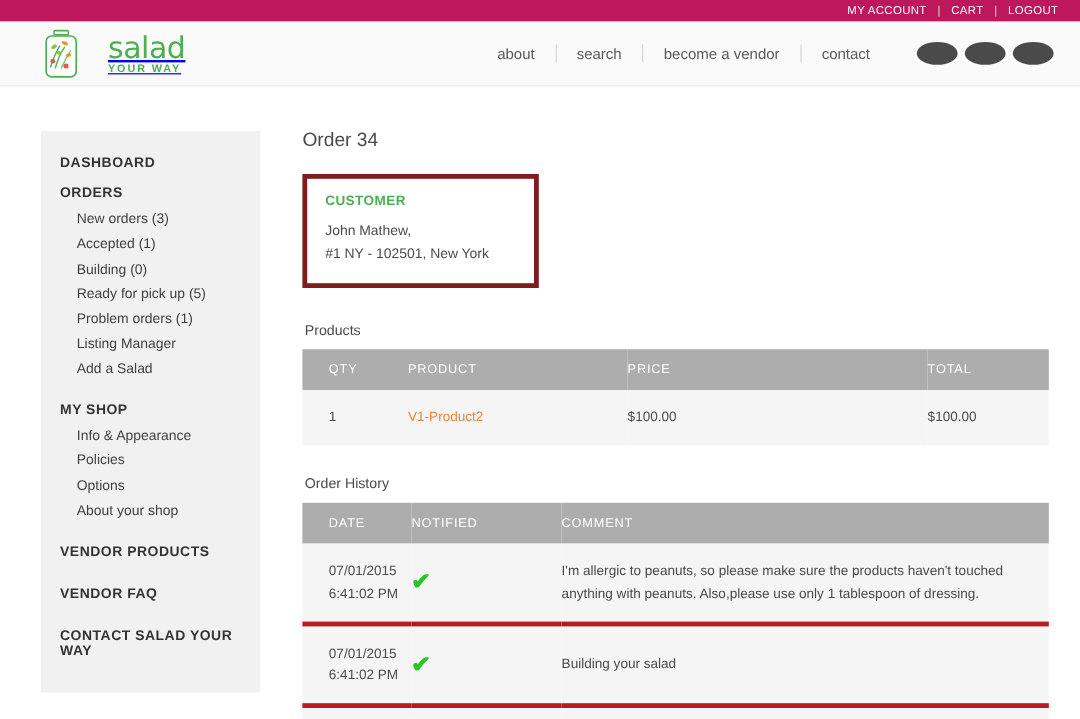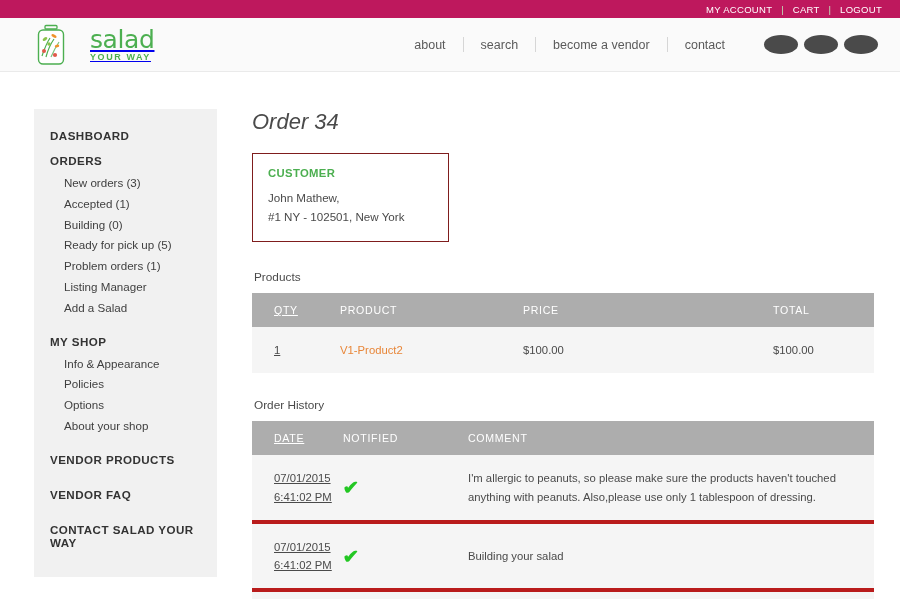--- a/index.html
+++ b/index.html
@@ -127,30 +127,29 @@
     padding: 2px 0 2px 30px;
     line-height: 1.45;
   }
 
   
   .content {
     flex: 1;
     padding-left: 35px;
   }
   .order-title {
-    font-size: 22px;
+    font-size: 16px;
     color: #4a4a4a;
     font-weight: normal;
     margin: 0 0 18px 0;
-    font-style: italic;
   }
 
   .customer-box {
     width: 197px;
-    border: 1px solid #7f1d1d;
+    border: 4px solid #7f1d1d;
     background: #ffffff;
     padding: 13px 15px 15px 15px;
     margin-bottom: 28px;
   }
   .customer-label {
     color: #4caf50;
     font-size: 11.3px;
     font-weight: bold;
     letter-spacing: .35px;
     margin-bottom: 9px;
@@ -187,21 +186,21 @@
     background: #f5f5f5;
     font-size: 11.3px;
     color: #4a4a4a;
     padding: 14px 0;
     vertical-align: middle;
     border-bottom: 4px solid #b91c1c;
   }
   
   table.products tbody td { border-bottom: none; padding: 17px 0; }
 
-  .pad-qty   { padding-left: 22px !important; text-decoration: underline; }
+  .pad-qty   { padding-left: 22px !important; }
   .col-qty    { width: 88px; }
   .col-product{ width: 183px; }
   .col-price  { width: 250px; }
   .col-total  { width: auto; }
 
   .col-date     { width: 91px; }
   .col-notified { width: 125px; }
   .col-comment  { width: auto; }
 
   .product-link {

